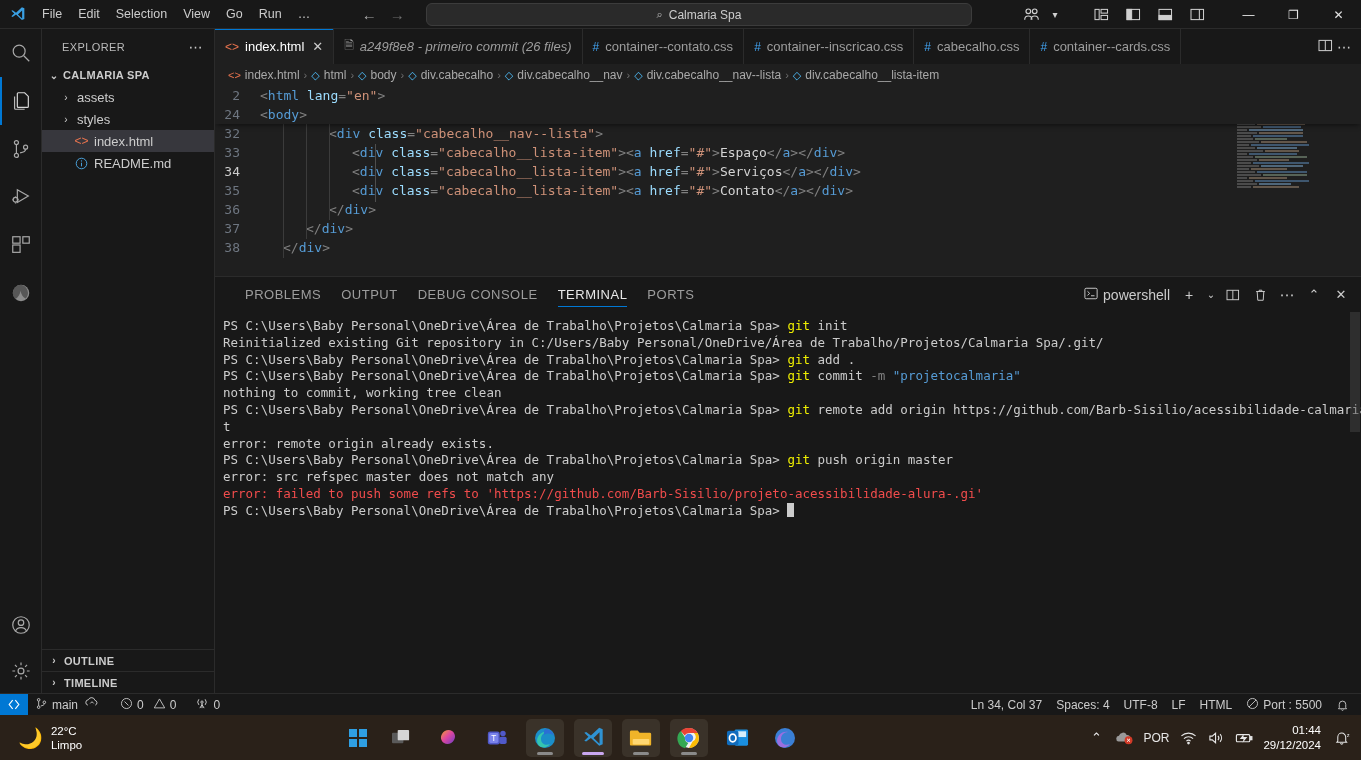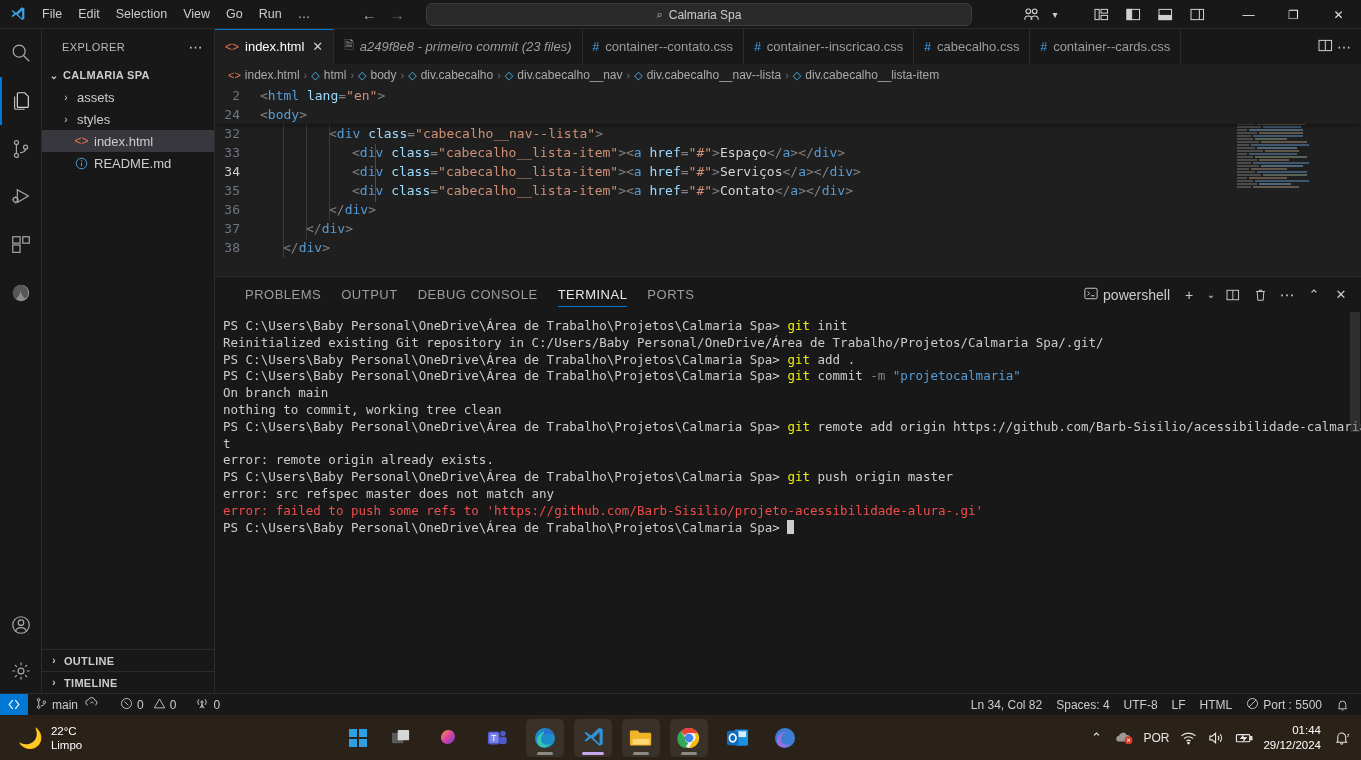--- a/index.html
+++ b/index.html
@@ -412,21 +412,21 @@
   <div class="editor-area">
 
     <div class="tabbar">
       <div class="tab active">
         <span class="ti" style="color:#e8734e;">&lt;&gt;</span>
         <span class="label">index.html</span>
         <span class="close">✕</span>
       </div>
       <div class="tab italic">
         <span class="ti" style="color:#9a9a9a;">🗎</span>
-        <span class="label">a249f8e8 - primeiro commit (23 files)</span>
+        <span class="label">a249f8e8 - primeiro commit (26 files)</span>
       </div>
       <div class="tab">
         <span class="ti" style="color:#42a5f5;">#</span>
         <span class="label">container--contato.css</span>
       </div>
       <div class="tab">
         <span class="ti" style="color:#42a5f5;">#</span>
         <span class="label">container--inscricao.css</span>
       </div>
       <div class="tab">
@@ -707,21 +707,20 @@
           <span class="pa-ico" style="font-size:13px;">⌃</span>
           <span class="pa-ico" style="font-size:13px;">✕</span>
         </div>
       </div>
 
       <div class="terminal">
           <div class="tline"><span>PS C:\Users\Baby Personal\OneDrive\Área de Trabalho\Projetos\Calmaria Spa&gt; </span><span class="t-cmd">git</span><span> init</span></div>
           <div class="tline"><span>Reinitialized existing Git repository in C:/Users/Baby Personal/OneDrive/Área de Trabalho/Projetos/Calmaria Spa/.git/</span></div>
           <div class="tline"><span>PS C:\Users\Baby Personal\OneDrive\Área de Trabalho\Projetos\Calmaria Spa&gt; </span><span class="t-cmd">git</span><span> add .</span></div>
           <div class="tline"><span>PS C:\Users\Baby Personal\OneDrive\Área de Trabalho\Projetos\Calmaria Spa&gt; </span><span class="t-cmd">git</span><span> commit </span><span class="t-flag">-m</span><span> </span><span class="t-str">"projetocalmaria"</span></div>
-          <div class="tline"><span>On branch main</span></div>
           <div class="tline"><span>nothing to commit, working tree clean</span></div>
           <div class="tline"><span>PS C:\Users\Baby Personal\OneDrive\Área de Trabalho\Projetos\Calmaria Spa&gt; </span><span class="t-cmd">git</span><span> remote add origin https://github.com/Barb-Sisilio/acessibilidade-calmaria-css.gi</span></div>
           <div class="tline"><span>t</span></div>
           <div class="tline"><span>error: remote origin already exists.</span></div>
           <div class="tline"><span>PS C:\Users\Baby Personal\OneDrive\Área de Trabalho\Projetos\Calmaria Spa&gt; </span><span class="t-cmd">git</span><span> push origin master</span></div>
           <div class="tline"><span>error: src refspec master does not match any</span></div>
           <div class="tline"><span class="t-err">error: failed to push some refs to 'https://github.com/Barb-Sisilio/projeto-acessibilidade-alura-.gi'</span></div>
           <div class="tline"><span>PS C:\Users\Baby Personal\OneDrive\Área de Trabalho\Projetos\Calmaria Spa&gt; </span><span class="t-cursor"></span></div>
         </div>
       <div class="term-scroll">
@@ -775,21 +774,21 @@
         <svg width="14" height="13" viewBox="0 0 16 14" fill="none" stroke="#cccccc" stroke-width="1.1">
           <path d="M4.4 2.2a5 5 0 0 0 0 6.4M11.6 2.2a5 5 0 0 1 0 6.4"></path>
           <circle cx="8" cy="5.4" r="1.3"></circle>
             <path d="M8 6.7v5.6M5.6 12.3l2.4-4 2.4 4"></path>
         </svg>
       </span>
       <span>0</span>
     </div>
 
     <div class="sb-right">
-      <div class="sb-item">Ln 34, Col 82</div>
+      <div class="sb-item">Ln 34, Col 37</div>
       <div class="sb-item">Spaces: 4</div>
       <div class="sb-item">UTF-8</div>
       <div class="sb-item">LF</div>
       <div class="sb-item">HTML</div>
       <div class="sb-item">
         <span>
           <svg width="13" height="13" viewBox="0 0 16 16" fill="none" stroke="#cccccc" stroke-width="1.1">
             <circle cx="8" cy="8" r="6.2"></circle>
               <line x1="3.6" y1="12.4" x2="12.4" y2="3.6"></line>
           </svg>

